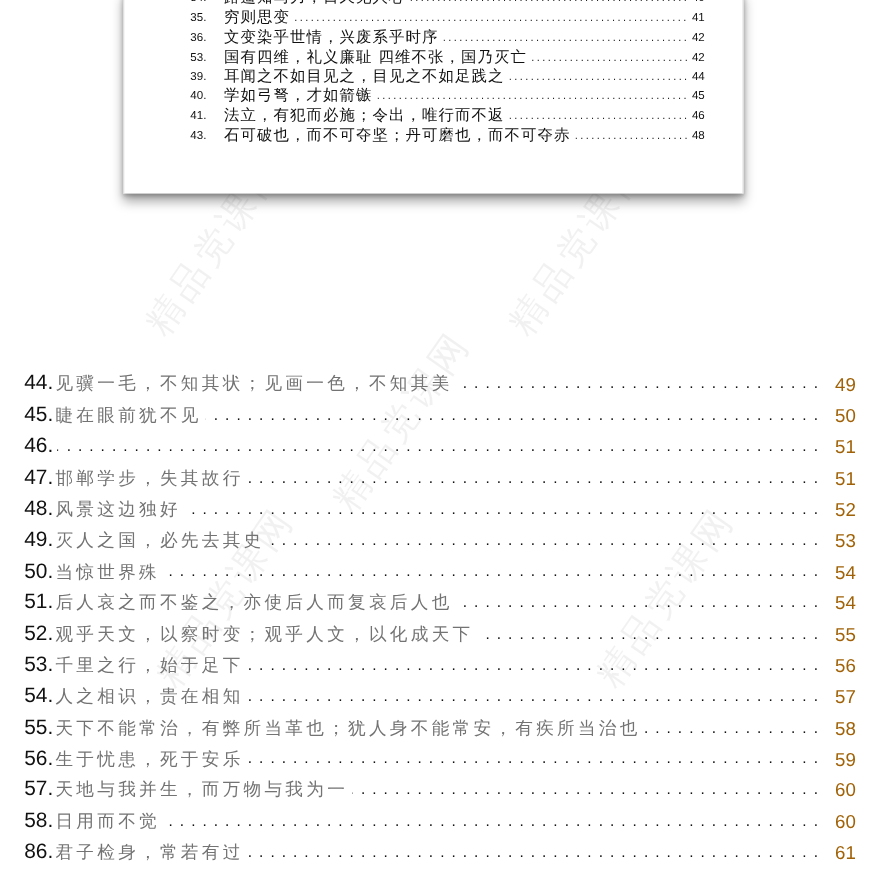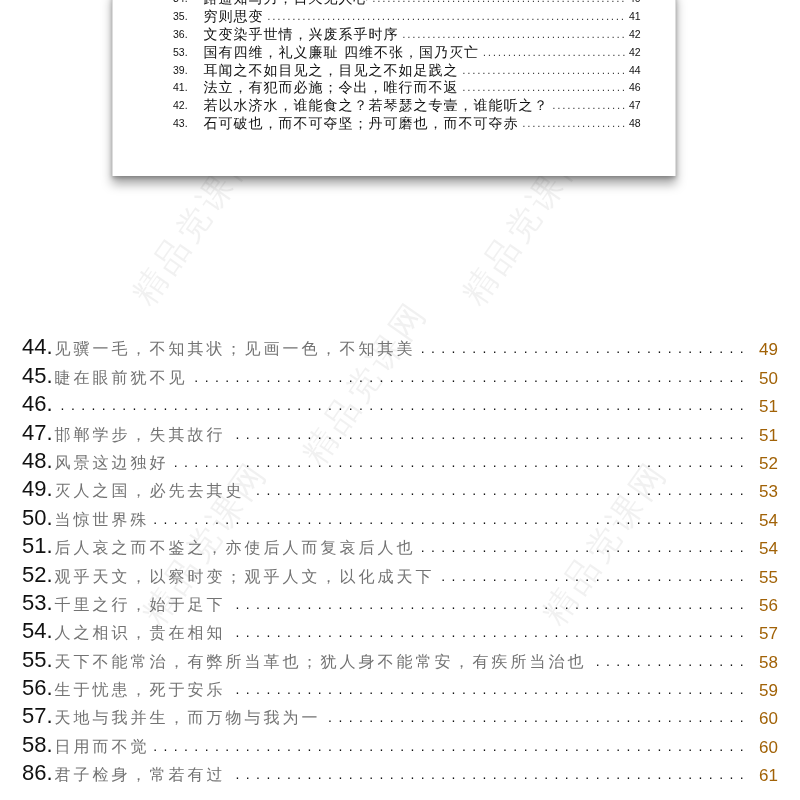--- a/index.html
+++ b/index.html
@@ -87,21 +87,21 @@
       width: 756px;
     }
     .toc-row {
       display: flex;
       align-items: flex-end;
       height: 28.4px;
       white-space: nowrap;
     }
     .toc-row .num {
       font-family: "Liberation Sans", sans-serif;
-      font-size: 22px;
+      font-size: 19px;
       color: #111;
     }
     .toc-row .title {
       font-family: "DejaVu Serif", serif;
       font-size: 16px;
       letter-spacing: 3px;
       color: #737373;
       margin-left: 2px;
     }
     .toc-row .leader {
@@ -180,32 +180,32 @@
         <span class="leader"></span>
         <span class="pg">42</span>
       </div>
       <div class="mini-row">
         <span class="num">39.</span>
         <span class="title">耳闻之不如目见之，目见之不如足践之</span>
         <span class="leader"></span>
         <span class="pg">44</span>
       </div>
       <div class="mini-row">
+        <span class="num">40.</span>
+        <span class="title">学如弓弩，才如箭镞</span>
+        <span class="leader"></span>
+        <span class="pg">45</span>
+      </div>
+      <div class="mini-row">
         <span class="num">41.</span>
         <span class="title">法立，有犯而必施；令出，唯行而不返</span>
         <span class="leader"></span>
         <span class="pg">46</span>
       </div>
       <div class="mini-row">
-        <span class="num">42.</span>
-        <span class="title">若以水济水，谁能食之？若琴瑟之专壹，谁能听之？</span>
-        <span class="leader"></span>
-        <span class="pg">47</span>
-      </div>
-      <div class="mini-row">
         <span class="num">43.</span>
         <span class="title">石可破也，而不可夺坚；丹可磨也，而不可夺赤</span>
         <span class="leader"></span>
         <span class="pg">48</span>
       </div>
     </div>
   </div>
 
   <div class="toc">
     <div class="toc-row">

